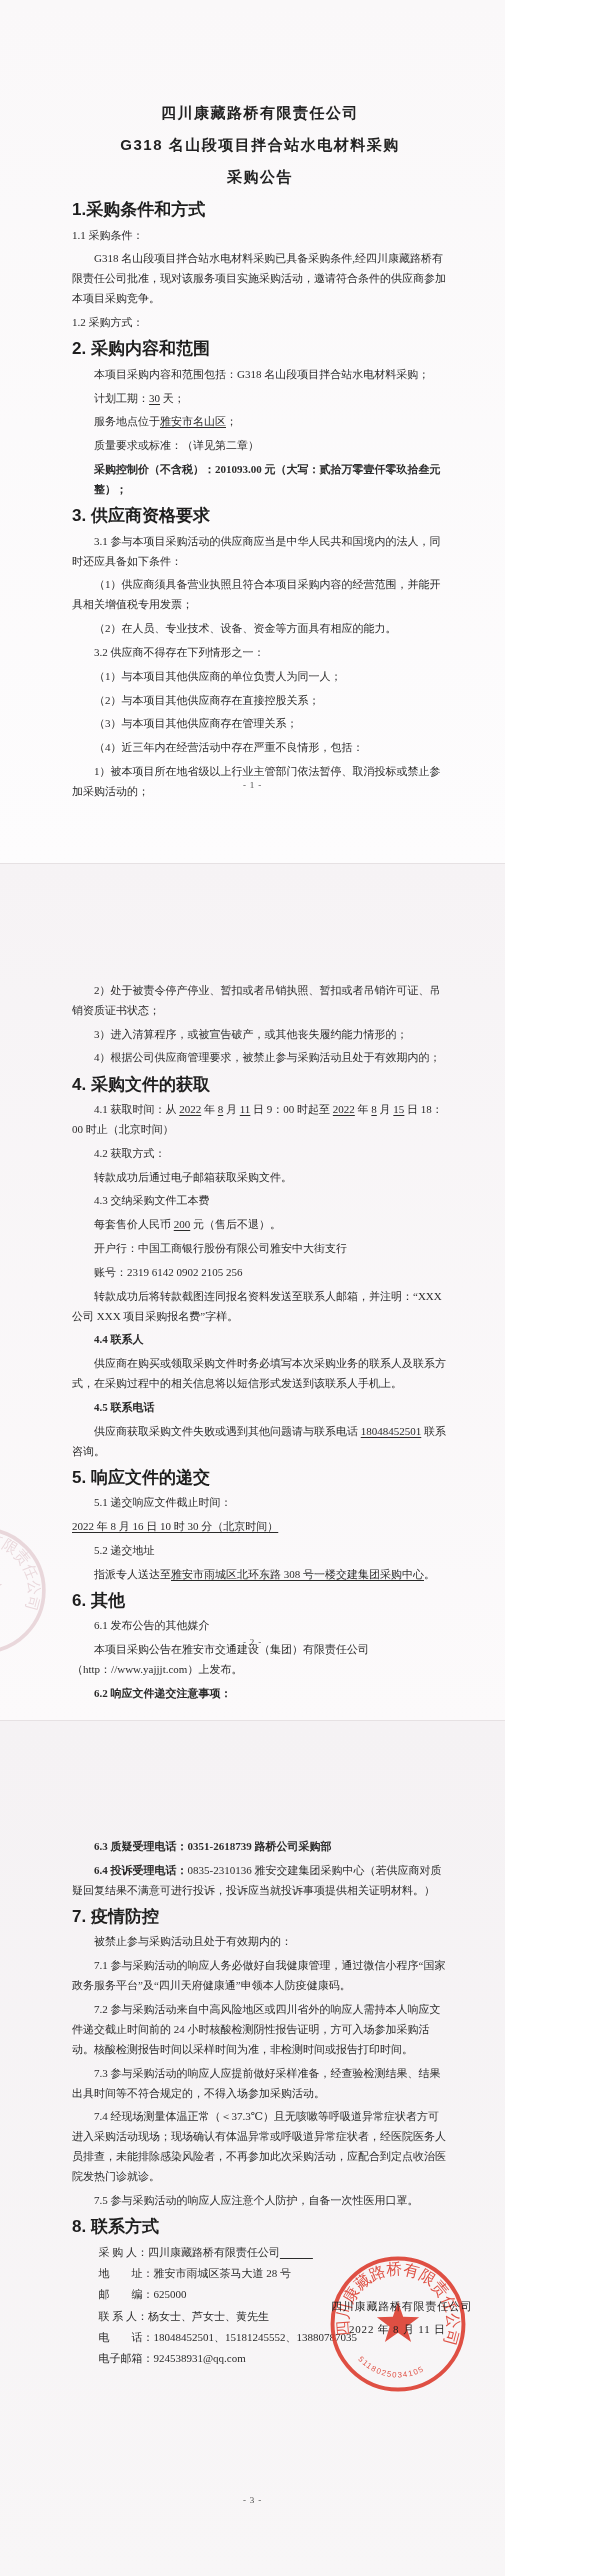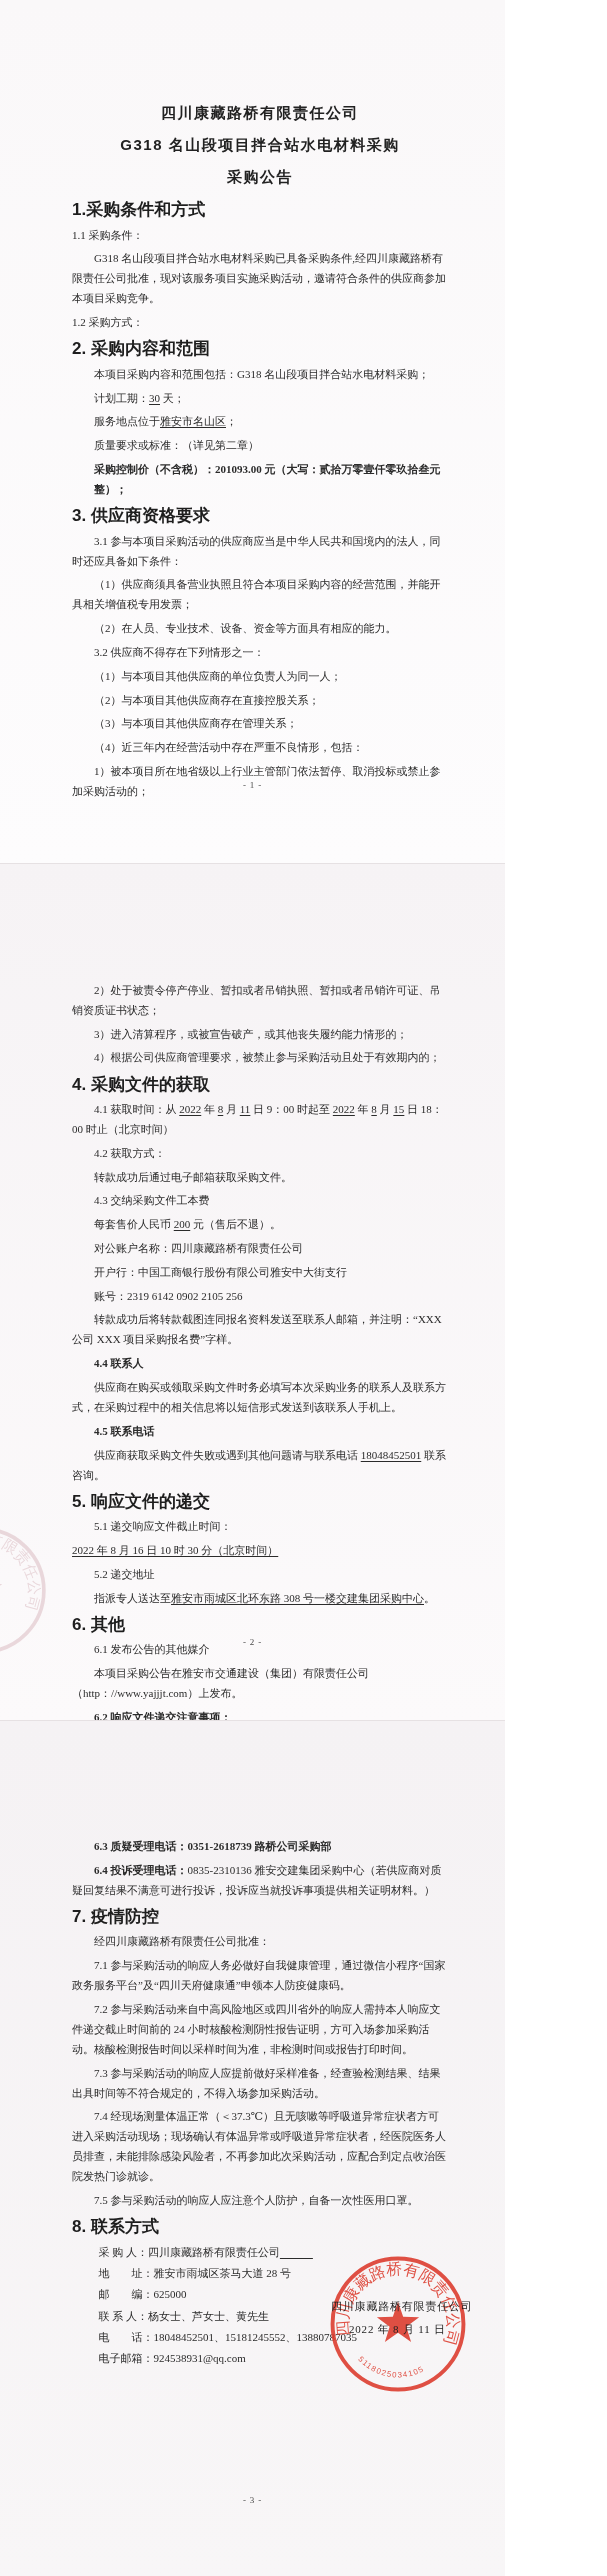--- a/index.html
+++ b/index.html
@@ -97,21 +97,20 @@
     <div class="ln pi">2）处于被责令停产停业、暂扣或者吊销执照、暂扣或者吊销许可证、吊销资质证书状态；</div>
     <div class="ln pi">3）进入清算程序，或被宣告破产，或其他丧失履约能力情形的；</div>
     <div class="ln pi">4）根据公司供应商管理要求，被禁止参与采购活动且处于有效期内的；</div>
 
     <div class="h">4. 采购文件的获取</div>
     <div class="ln pi"><span>4.1 获取时间：从 </span><span class="u">2022</span><span> 年 </span><span class="u">8</span><span> 月 </span><span class="u">11</span><span> 日 9：00 时起至 </span><span class="u">2022</span><span> 年 </span><span class="u">8</span><span> 月 </span><span class="u">15</span><span> 日 18：00 时止（北京时间）</span></div>
     <div class="ln pi">4.2 获取方式：</div>
     <div class="ln ind">转款成功后通过电子邮箱获取采购文件。</div>
     <div class="ln pi">4.3 交纳采购文件工本费</div>
     <div class="ln ind"><span>每套售价人民币 </span><span class="u">200</span><span> 元（售后不退）。</span></div>
-    <div class="ln ind">对公账户名称：四川康藏路桥有限责任公司</div>
     <div class="ln ind">开户行：中国工商银行股份有限公司雅安中大街支行</div>
     <div class="ln ind">账号：2319 6142 0902 2105 256</div>
     <div class="ln pi">转款成功后将转款截图连同报名资料发送至联系人邮箱，并注明：“XXX 公司 XXX 项目采购报名费”字样。</div>
     <div class="ln pi b">4.4 联系人</div>
     <div class="ln pi">供应商在购买或领取采购文件时务必填写本次采购业务的联系人及联系方式，在采购过程中的相关信息将以短信形式发送到该联系人手机上。</div>
     <div class="ln pi b">4.5 联系电话</div>
     <div class="ln pi"><span>供应商获取采购文件失败或遇到其他问题请与联系电话 </span><span class="u">18048452501</span><span> 联系咨询。</span></div>
 
     <div class="h">5. 响应文件的递交</div>
     <div class="ln pi">5.1 递交响应文件截止时间：</div>
@@ -140,21 +139,21 @@
     </svg>
   </div>
 </div>
 
 <div class="page" id="page3">
   <div class="ct">
     <div class="ln pi"><span class="b">6.3 质疑受理电话：</span><span class="b">0351-2618739 路桥公司采购部</span></div>
     <div class="ln pi"><span class="b">6.4 投诉受理电话：</span><span>0835-2310136 雅安交建集团采购中心（若供应商对质疑回复结果不满意可进行投诉，投诉应当就投诉事项提供相关证明材料。）</span></div>
 
     <div class="h">7. 疫情防控</div>
-    <div class="ln pi">经四川康藏路桥有限责任公司批准：</div>
+    <div class="ln pi">被禁止参与采购活动且处于有效期内的：</div>
     <div class="ln pi">7.1 参与采购活动的响应人务必做好自我健康管理，通过微信小程序“国家政务服务平台”及“四川天府健康通”申领本人防疫健康码。</div>
     <div class="ln pi">7.2 参与采购活动来自中高风险地区或四川省外的响应人需持本人响应文件递交截止时间前的 24 小时核酸检测阴性报告证明，方可入场参加采购活动。核酸检测报告时间以采样时间为准，非检测时间或报告打印时间。</div>
     <div class="ln pi">7.3 参与采购活动的响应人应提前做好采样准备，经查验检测结果、结果出具时间等不符合规定的，不得入场参加采购活动。</div>
     <div class="ln pi">7.4 经现场测量体温正常（＜37.3℃）且无咳嗽等呼吸道异常症状者方可进入采购活动现场；现场确认有体温异常或呼吸道异常症状者，经医院医务人员排查，未能排除感染风险者，不再参加此次采购活动，应配合到定点收治医院发热门诊就诊。</div>
     <div class="ln pi">7.5 参与采购活动的响应人应注意个人防护，自备一次性医用口罩。</div>
 
     <div class="h">8. 联系方式</div>
     <div class="contacts">
       <div class="ln"><span>采 购 人：四川康藏路桥有限责任公司</span><span class="u">　　　</span></div>
       <div class="ln">地　　址：雅安市雨城区茶马大道 28 号</div>

